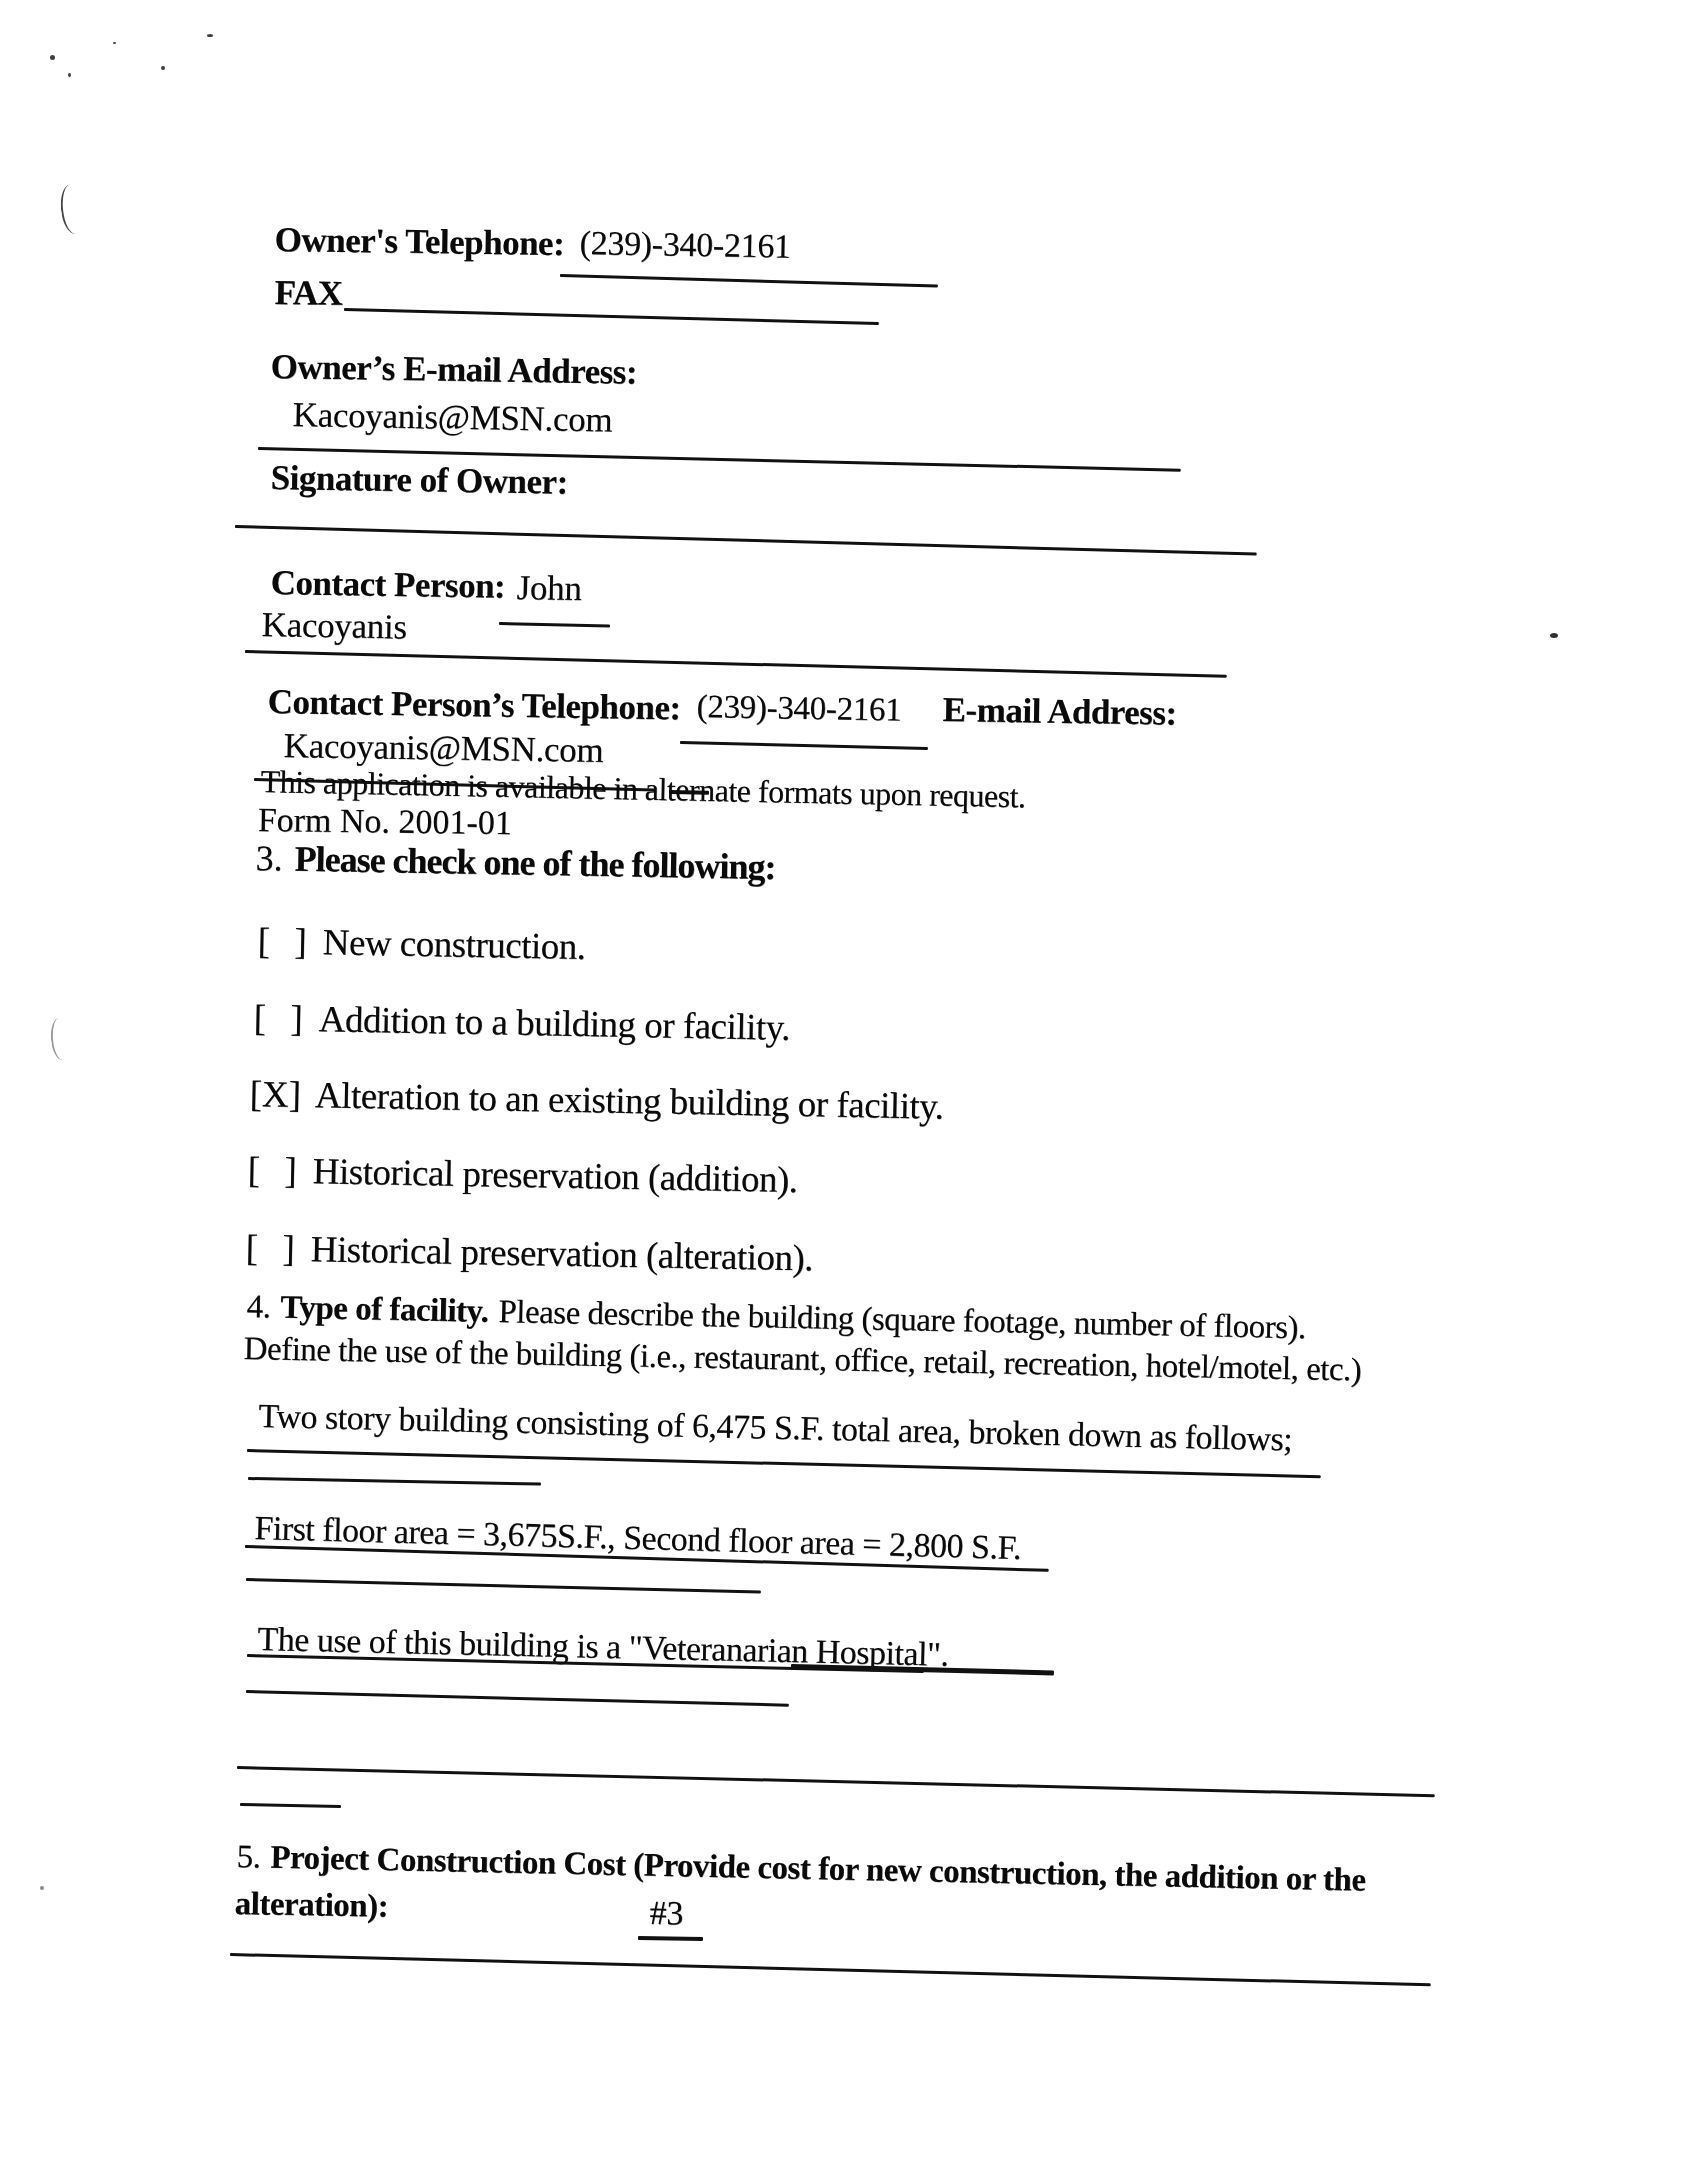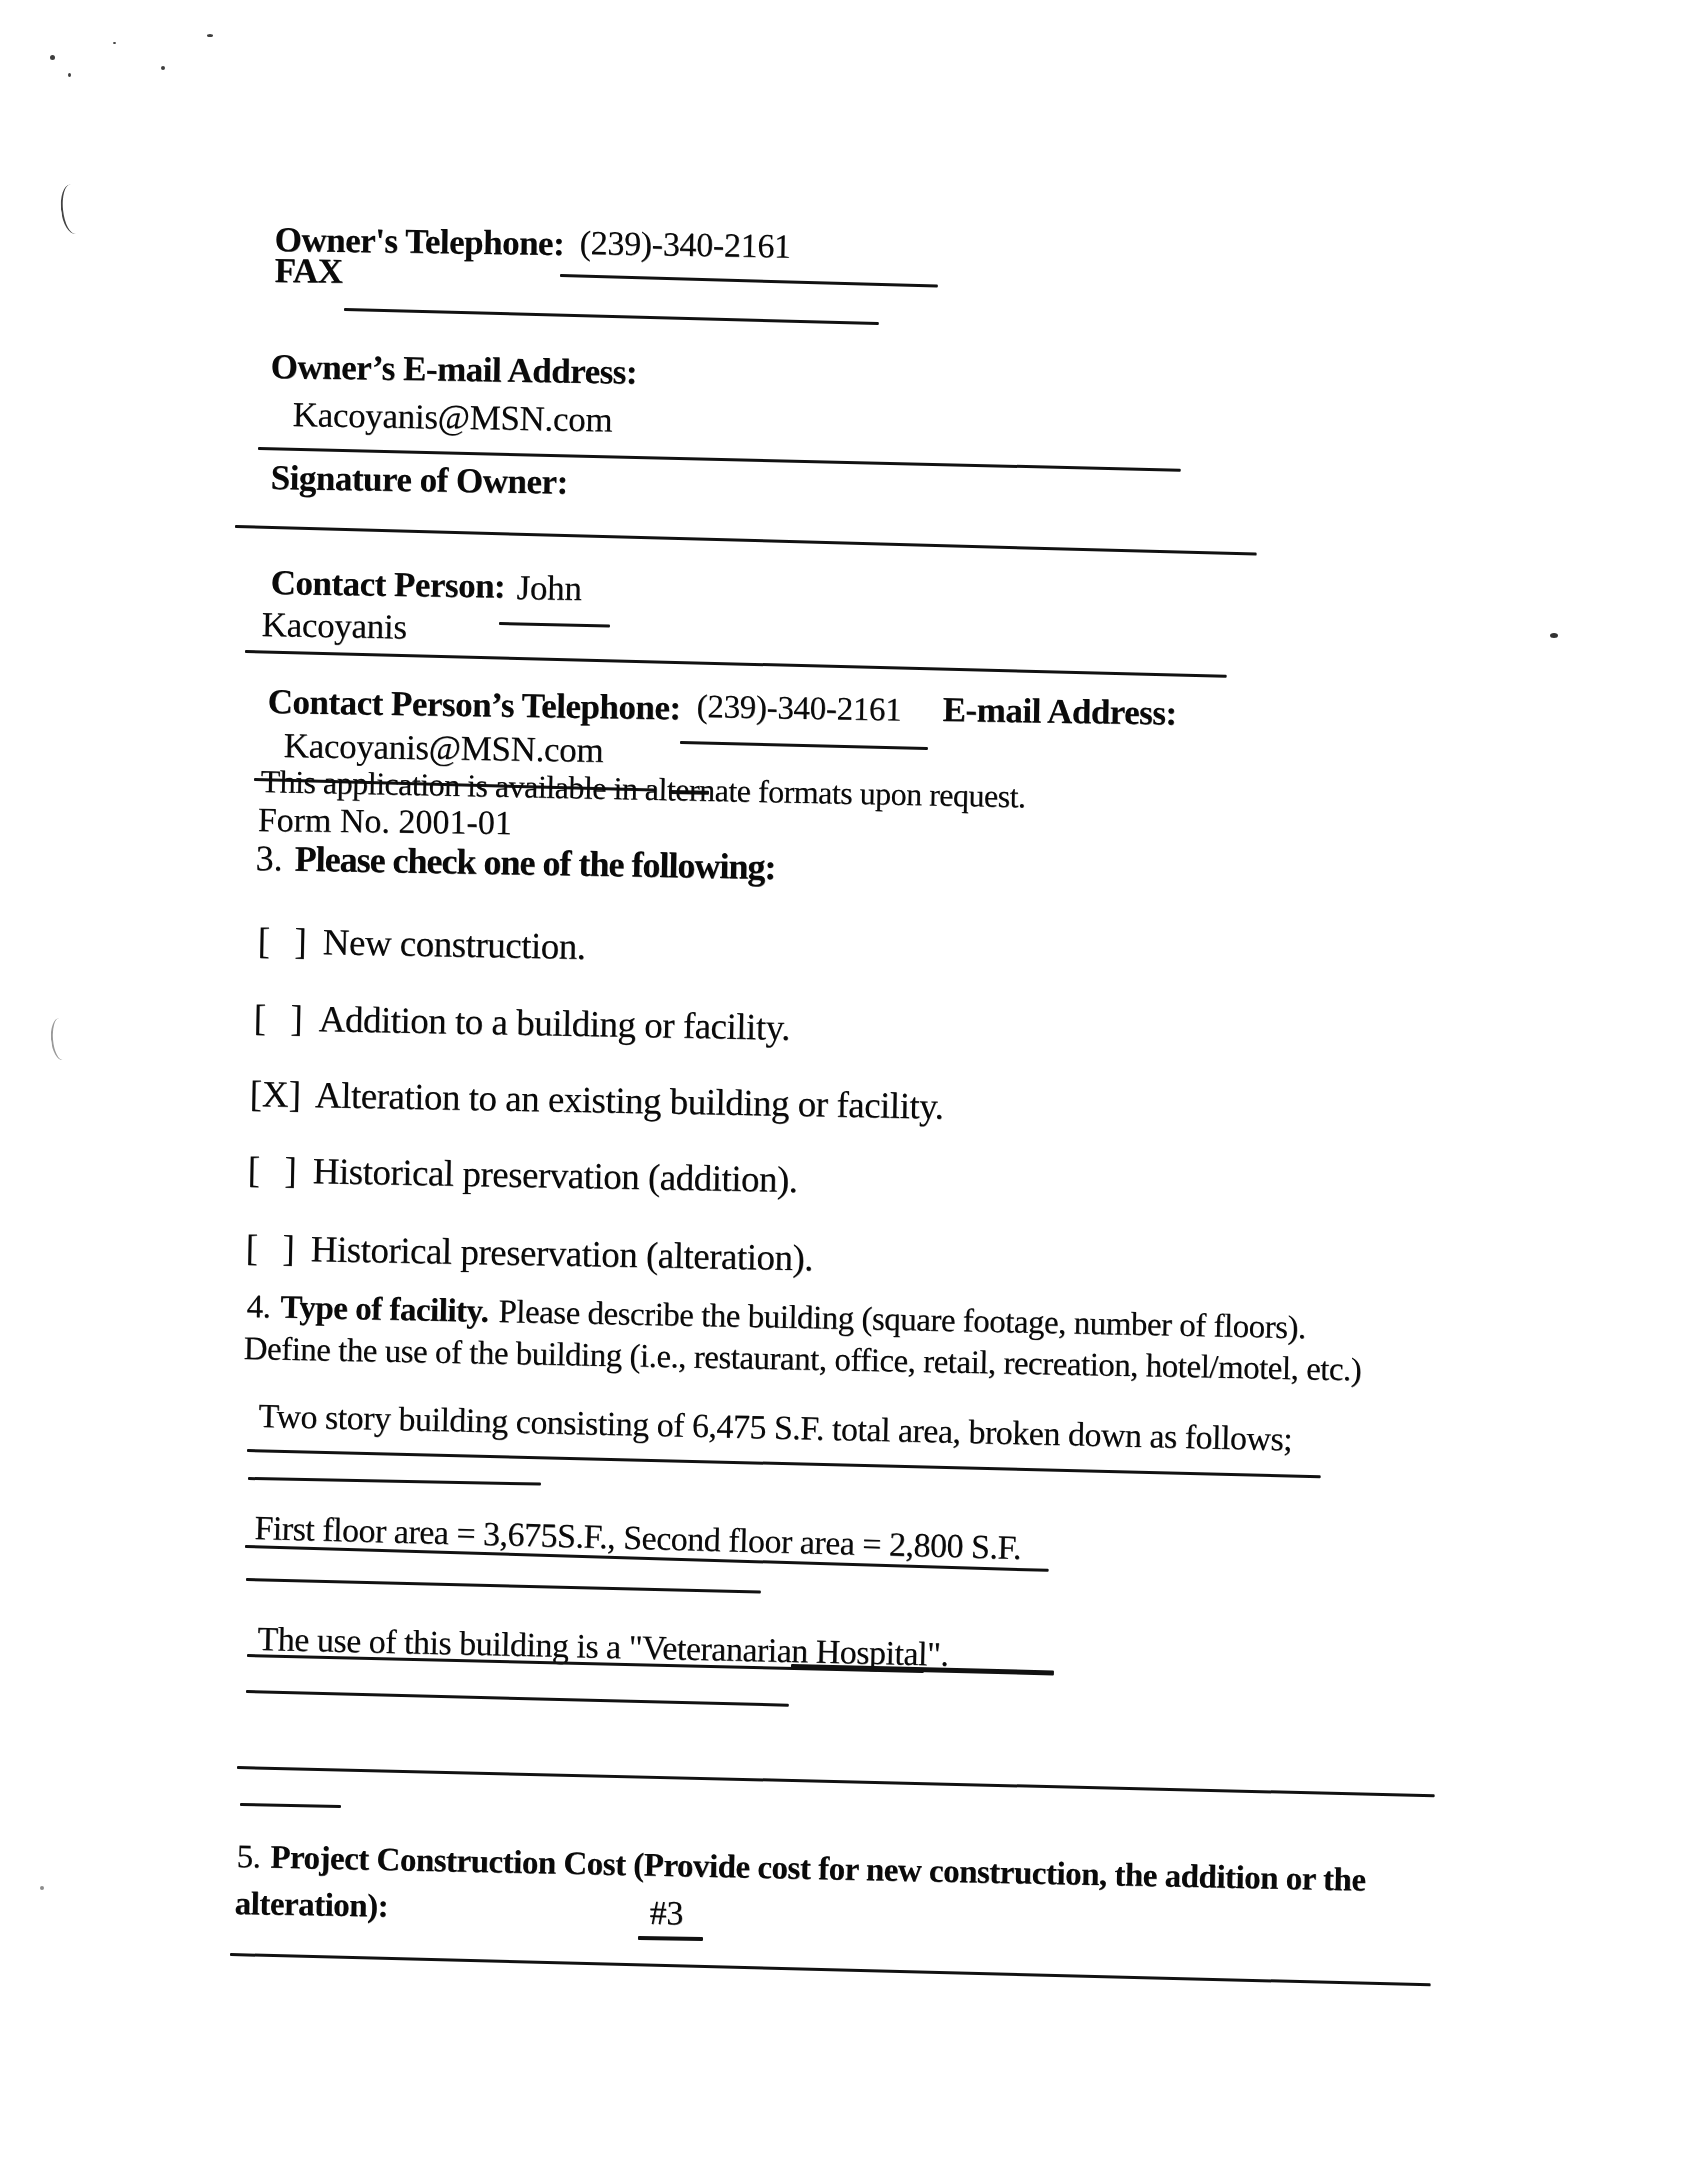--- a/index.html
+++ b/index.html
@@ -63,21 +63,21 @@
   <div class="speck" style="left:161px;top:66px;width:4px;height:4px;"></div>
   <div class="speck" style="left:1550px;top:633px;width:8px;height:5px;opacity:.9;"></div>
   <div class="speck" style="left:40px;top:1886px;width:4px;height:4px;opacity:.5;"></div>
   <div class="paren" style="left:61px;top:184px;width:22px;height:50px;border-left-color:#444;transform:rotate(-6deg);"></div>
   <div class="paren" style="left:51px;top:1018px;width:18px;height:42px;border-left-color:#999;transform:rotate(-5deg);"></div>
 
   <div class="t lbl" style="left:275px;top:220px;transform:rotate(0.8deg);">Owner's Telephone:</div>
   <div class="t val" style="left:580px;top:224px;transform:rotate(1deg);">(239)-340-2161</div>
   <div class="ln" style="left:560px;top:274px;width:378px;height:3px;transform:rotate(1.6deg);"></div>
 
-  <div class="t lbl" style="left:275px;top:251px;transform:rotate(0.8deg);">FAX</div>
+  <div class="t lbl" style="left:275px;top:273px;transform:rotate(0.8deg);">FAX</div>
   <div class="ln" style="left:344px;top:308px;width:535px;height:3px;transform:rotate(1.5deg);"></div>
 
   <div class="t lbl" style="left:271px;top:347px;transform:rotate(0.9deg);">Owner’s E-mail Address:</div>
   <div class="t val" style="left:293px;top:395px;font-size:35px;transform:rotate(1deg);">Kacoyanis@MSN.com</div>
   <div class="ln" style="left:258px;top:447px;width:923px;height:3px;transform:rotate(1.35deg);"></div>
 
   <div class="t lbl" style="left:271px;top:458px;transform:rotate(0.9deg);">Signature of Owner:</div>
   <div class="ln" style="left:235px;top:525px;width:1022px;height:3px;transform:rotate(1.55deg);"></div>
 
   <div class="t lbl" style="left:271px;top:563px;transform:rotate(0.9deg);">Contact Person:</div>

